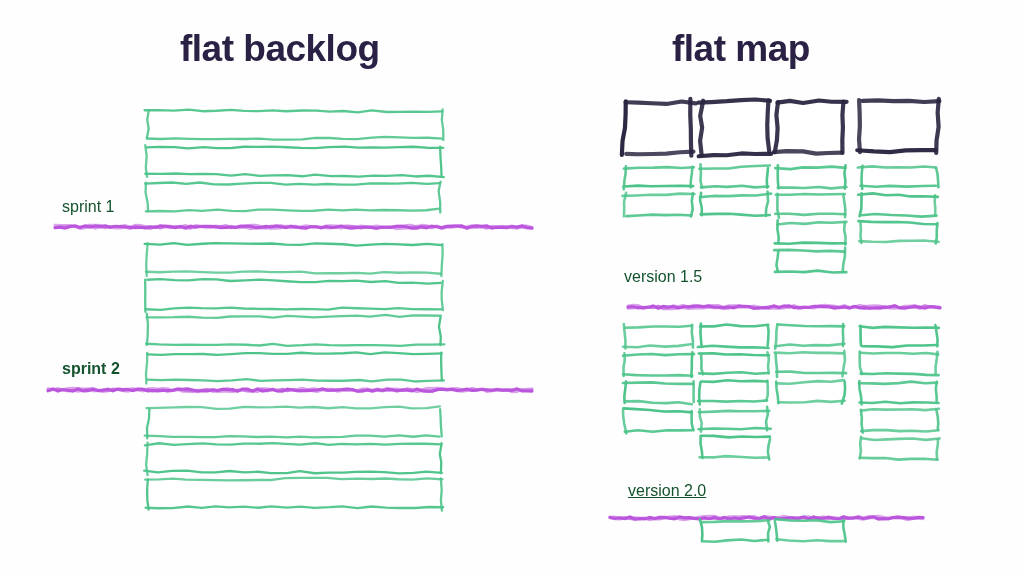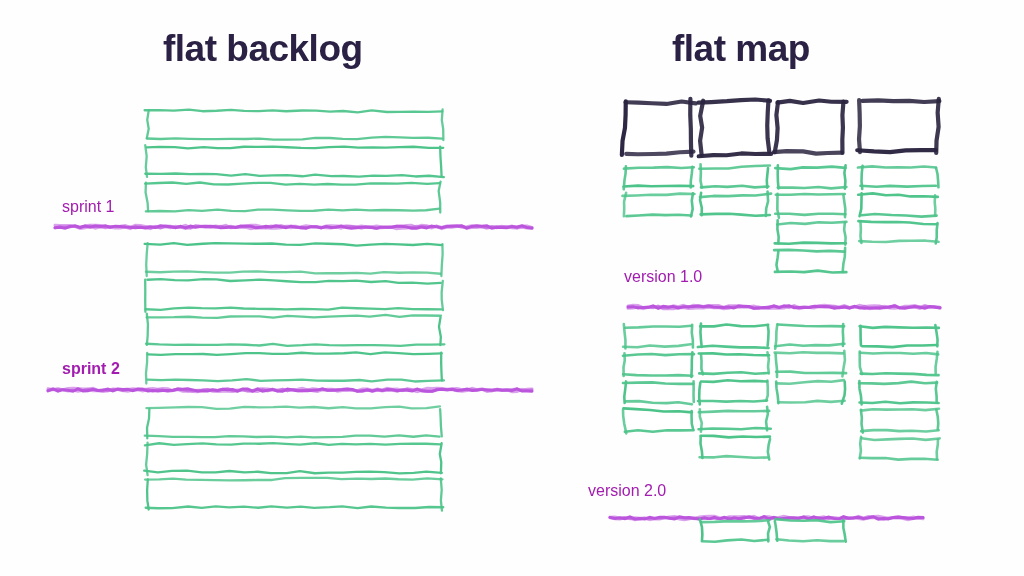--- a/index.html
+++ b/index.html
@@ -26,29 +26,29 @@
 
   
   .panel-title {
     position: absolute;
     font-size: 37px;
     font-weight: 700;
     letter-spacing: -0.5px;
     color: #2b2145;
     white-space: nowrap;
   }
-  #title-flat-backlog { left: 163px; top: 28px; }
+  #title-flat-backlog { left: 180px; top: 28px; }
   #title-story-map    { left: 672px; top: 28px; }
 
   
   .band-label {
     position: absolute;
     font-size: 16px;
     font-weight: 400;
-    color: #a21caf;
+    color: #14532d;
     white-space: nowrap;
   }
 
   
   .card {
     position: absolute;
     box-sizing: border-box;
     background: #ffffff;
   }
   .card svg, .divider svg, .card-dark svg {
@@ -302,21 +302,21 @@
             </svg>
           </div>
           <div class="card" style="left: 860px; top: 222px; width: 78px; height: 22px;">
             <svg viewBox="0 0 78 22" preserveAspectRatio="none">
               <path d="M-1.65 -0.88 L11.13 -0.10 L25.59 0.17 L37.14 -0.03 L49.72 0.54 L63.29 2.02 L77.06 2.27" fill="none" stroke="#4cc389" stroke-width="2.6" stroke-linecap="round" stroke-linejoin="round" opacity="0.96"></path>
               <path d="M77.54 1.04 L76.74 7.75 L76.72 15.59 L75.73 21.43" fill="none" stroke="#4cc389" stroke-width="2.6" stroke-linecap="round" stroke-linejoin="round" opacity="0.93"></path>
               <path d="M78.52 19.81 L65.75 18.67 L51.66 18.76 L39.04 18.89 L25.92 20.01 L12.11 19.75 L-0.74 19.10" fill="none" stroke="#4cc389" stroke-width="2.6" stroke-linecap="round" stroke-linejoin="round" opacity="0.80"></path>
               <path d="M1.44 21.06 L0.47 14.41 L0.86 7.14 L0.44 -0.61" fill="none" stroke="#4cc389" stroke-width="2.6" stroke-linecap="round" stroke-linejoin="round" opacity="0.84"></path>
             </svg>
           </div>
-          <div class="band-label" style="left: 624px; top: 268px;">version 1.0</div>
+          <div class="band-label" style="left: 624px; top: 268px;">version 1.5</div>
           <div class="divider" style="left: 628px; top: 302px; width: 312px;">
             <svg viewBox="0 0 312 10" preserveAspectRatio="none">
               <path d="M0.00 3.95 L5.03 3.35 L10.06 3.40 L15.10 5.51 L20.13 5.34 L25.16 5.69 L30.19 4.09 L35.23 5.73 L40.26 5.79 L45.29 3.81 L50.32 4.65 L55.35 3.36 L60.39 5.20 L65.42 3.34 L70.45 3.66 L75.48 4.52 L80.52 3.53 L85.55 3.43 L90.58 3.61 L95.61 5.46 L100.65 3.77 L105.68 3.74 L110.71 3.71 L115.74 4.81 L120.77 4.73 L125.81 4.02 L130.84 5.41 L135.87 5.75 L140.90 4.82 L145.94 4.18 L150.97 5.53 L156.00 3.57 L161.03 5.61 L166.06 3.51 L171.10 5.48 L176.13 4.79 L181.16 5.18 L186.19 4.50 L191.23 3.68 L196.26 3.25 L201.29 3.62 L206.32 4.32 L211.35 4.93 L216.39 3.60 L221.42 5.69 L226.45 5.23 L231.48 3.37 L236.52 4.44 L241.55 3.95 L246.58 3.87 L251.61 4.03 L256.65 5.65 L261.68 5.40 L266.71 3.44 L271.74 5.75 L276.77 4.13 L281.81 4.21 L286.84 3.62 L291.87 5.27 L296.90 3.50 L301.94 5.34 L306.97 4.54 L312.00 5.20" fill="none" stroke="#bb56dd" stroke-width="3" stroke-linecap="round" opacity="0.55"></path>
               <path d="M0.00 5.11 L5.03 4.65 L10.06 5.91 L15.10 5.38 L20.13 5.36 L25.16 3.90 L30.19 6.30 L35.23 4.31 L40.26 5.09 L45.29 4.51 L50.32 6.04 L55.35 4.80 L60.39 4.77 L65.42 4.46 L70.45 4.09 L75.48 4.67 L80.52 4.08 L85.55 4.97 L90.58 5.27 L95.61 5.54 L100.65 5.10 L105.68 6.06 L110.71 4.04 L115.74 4.20 L120.77 4.49 L125.81 6.19 L130.84 6.17 L135.87 5.61 L140.90 5.53 L145.94 3.93 L150.97 5.54 L156.00 4.14 L161.03 3.72 L166.06 5.78 L171.10 5.55 L176.13 5.47 L181.16 5.44 L186.19 4.33 L191.23 4.77 L196.26 4.57 L201.29 4.70 L206.32 6.27 L211.35 5.44 L216.39 5.13 L221.42 6.08 L226.45 4.26 L231.48 5.79 L236.52 6.25 L241.55 5.99 L246.58 5.98 L251.61 6.23 L256.65 5.49 L261.68 4.68 L266.71 3.91 L271.74 6.08 L276.77 6.29 L281.81 5.23 L286.84 4.48 L291.87 5.24 L296.90 6.16 L301.94 4.58 L306.97 5.18 L312.00 5.65" fill="none" stroke="#bb56dd" stroke-width="3" stroke-linecap="round" opacity="1"></path>
               <path d="M0.00 6.30 L5.03 5.96 L10.06 5.08 L15.10 6.62 L20.13 5.32 L25.16 5.33 L30.19 4.54 L35.23 6.74 L40.26 6.76 L45.29 6.69 L50.32 5.91 L55.35 5.62 L60.39 6.54 L65.42 6.22 L70.45 5.71 L75.48 5.99 L80.52 5.32 L85.55 5.72 L90.58 5.51 L95.61 6.78 L100.65 6.27 L105.68 4.72 L110.71 5.34 L115.74 5.06 L120.77 4.78 L125.81 6.45 L130.84 5.04 L135.87 6.25 L140.90 6.49 L145.94 5.89 L150.97 6.34 L156.00 6.07 L161.03 4.34 L166.06 4.74 L171.10 6.77 L176.13 5.59 L181.16 5.50 L186.19 6.01 L191.23 4.24 L196.26 4.77 L201.29 5.10 L206.32 4.65 L211.35 5.96 L216.39 4.51 L221.42 5.49 L226.45 4.57 L231.48 5.88 L236.52 4.25 L241.55 6.60 L246.58 5.97 L251.61 5.09 L256.65 4.37 L261.68 6.05 L266.71 6.24 L271.74 5.41 L276.77 5.60 L281.81 5.13 L286.84 5.04 L291.87 6.39 L296.90 4.24 L301.94 4.53 L306.97 4.99 L312.00 6.29" fill="none" stroke="#bb56dd" stroke-width="3" stroke-linecap="round" opacity="0.55"></path>
             </svg>
           </div>
         </div>
         <div>
           <div class="card" style="left: 624px; top: 325px; width: 69px; height: 22px;">
@@ -448,21 +448,21 @@
             </svg>
           </div>
           <div class="card" style="left: 860px; top: 437px; width: 78px; height: 22px;">
             <svg viewBox="0 0 78 22" preserveAspectRatio="none">
               <path d="M1.48 1.33 L14.46 2.96 L27.37 2.40 L39.44 1.86 L52.57 1.55 L65.76 2.88 L79.64 1.42" fill="none" stroke="#4cc389" stroke-width="2.6" stroke-linecap="round" stroke-linejoin="round" opacity="0.81"></path>
               <path d="M77.96 2.49 L77.78 7.72 L76.70 14.65 L77.00 21.87" fill="none" stroke="#4cc389" stroke-width="2.6" stroke-linecap="round" stroke-linejoin="round" opacity="0.81"></path>
               <path d="M77.66 22.71 L64.18 21.75 L51.01 21.83 L38.36 22.65 L25.46 21.04 L11.93 21.12 L-0.03 20.82" fill="none" stroke="#4cc389" stroke-width="2.6" stroke-linecap="round" stroke-linejoin="round" opacity="0.85"></path>
               <path d="M-0.30 21.53 L0.91 13.79 L0.21 6.55 L1.08 -0.19" fill="none" stroke="#4cc389" stroke-width="2.6" stroke-linecap="round" stroke-linejoin="round" opacity="0.82"></path>
             </svg>
           </div>
-          <div class="band-label" style="left: 588px; top: 482px;">version 2.0</div>
+          <div class="band-label" style="left: 628px; top: 482px; text-decoration: underline;">version 2.0</div>
           <div class="divider" style="left: 610px; top: 513px; width: 313px;">
             <svg viewBox="0 0 313 10" preserveAspectRatio="none">
               <path d="M0.00 4.33 L4.97 3.90 L9.94 5.28 L14.90 4.83 L19.87 5.78 L24.84 4.73 L29.81 5.27 L34.78 4.97 L39.75 5.50 L44.71 5.14 L49.68 5.13 L54.65 4.82 L59.62 4.06 L64.59 3.54 L69.56 4.45 L74.52 5.00 L79.49 5.02 L84.46 5.65 L89.43 3.89 L94.40 3.44 L99.37 3.28 L104.33 3.23 L109.30 4.72 L114.27 5.16 L119.24 3.87 L124.21 3.75 L129.17 3.73 L134.14 3.60 L139.11 4.13 L144.08 3.34 L149.05 5.76 L154.02 3.50 L158.98 3.75 L163.95 4.93 L168.92 4.51 L173.89 3.20 L178.86 4.44 L183.83 5.23 L188.79 5.77 L193.76 3.68 L198.73 3.82 L203.70 5.65 L208.67 4.83 L213.63 3.80 L218.60 5.11 L223.57 4.51 L228.54 5.24 L233.51 4.95 L238.48 5.58 L243.44 4.92 L248.41 3.44 L253.38 5.28 L258.35 3.55 L263.32 3.46 L268.29 3.36 L273.25 4.16 L278.22 5.13 L283.19 4.42 L288.16 3.51 L293.13 4.80 L298.10 5.49 L303.06 4.05 L308.03 5.07 L313.00 4.58" fill="none" stroke="#bb56dd" stroke-width="3" stroke-linecap="round" opacity="0.55"></path>
               <path d="M0.00 4.34 L4.97 5.50 L9.94 4.84 L14.90 5.60 L19.87 3.93 L24.84 5.93 L29.81 5.57 L34.78 6.05 L39.75 4.37 L44.71 5.44 L49.68 4.16 L54.65 4.17 L59.62 5.20 L64.59 5.94 L69.56 3.86 L74.52 4.66 L79.49 4.41 L84.46 5.41 L89.43 6.06 L94.40 4.86 L99.37 5.86 L104.33 4.36 L109.30 5.96 L114.27 4.24 L119.24 6.21 L124.21 4.70 L129.17 5.80 L134.14 5.05 L139.11 3.85 L144.08 5.17 L149.05 5.34 L154.02 3.71 L158.98 5.81 L163.95 4.32 L168.92 6.15 L173.89 5.36 L178.86 4.70 L183.83 4.78 L188.79 5.07 L193.76 4.09 L198.73 5.91 L203.70 3.81 L208.67 5.45 L213.63 5.22 L218.60 4.14 L223.57 5.37 L228.54 6.09 L233.51 3.71 L238.48 5.14 L243.44 5.03 L248.41 4.21 L253.38 5.45 L258.35 4.84 L263.32 3.77 L268.29 6.14 L273.25 5.42 L278.22 5.90 L283.19 4.42 L288.16 4.21 L293.13 4.49 L298.10 4.91 L303.06 5.42 L308.03 4.26 L313.00 4.57" fill="none" stroke="#bb56dd" stroke-width="3" stroke-linecap="round" opacity="1"></path>
               <path d="M0.00 4.73 L4.97 5.72 L9.94 5.87 L14.90 4.72 L19.87 5.38 L24.84 6.67 L29.81 6.08 L34.78 5.20 L39.75 6.66 L44.71 5.69 L49.68 5.99 L54.65 4.75 L59.62 5.13 L64.59 4.70 L69.56 6.13 L74.52 6.70 L79.49 5.71 L84.46 4.76 L89.43 6.07 L94.40 6.25 L99.37 6.31 L104.33 6.43 L109.30 6.73 L114.27 4.91 L119.24 5.06 L124.21 6.45 L129.17 5.47 L134.14 4.36 L139.11 4.76 L144.08 5.29 L149.05 6.16 L154.02 5.46 L158.98 6.17 L163.95 5.32 L168.92 5.34 L173.89 5.63 L178.86 6.58 L183.83 6.43 L188.79 5.25 L193.76 4.81 L198.73 5.52 L203.70 4.68 L208.67 4.39 L213.63 5.44 L218.60 5.54 L223.57 6.20 L228.54 6.01 L233.51 6.21 L238.48 4.71 L243.44 4.64 L248.41 5.56 L253.38 6.17 L258.35 5.06 L263.32 4.48 L268.29 5.39 L273.25 6.13 L278.22 5.26 L283.19 4.90 L288.16 4.68 L293.13 5.62 L298.10 6.66 L303.06 5.61 L308.03 4.98 L313.00 5.67" fill="none" stroke="#bb56dd" stroke-width="3" stroke-linecap="round" opacity="0.55"></path>
             </svg>
           </div>
         </div>
         <div>
           <div class="card" style="left: 700px; top: 520px; width: 69px; height: 22px;">

